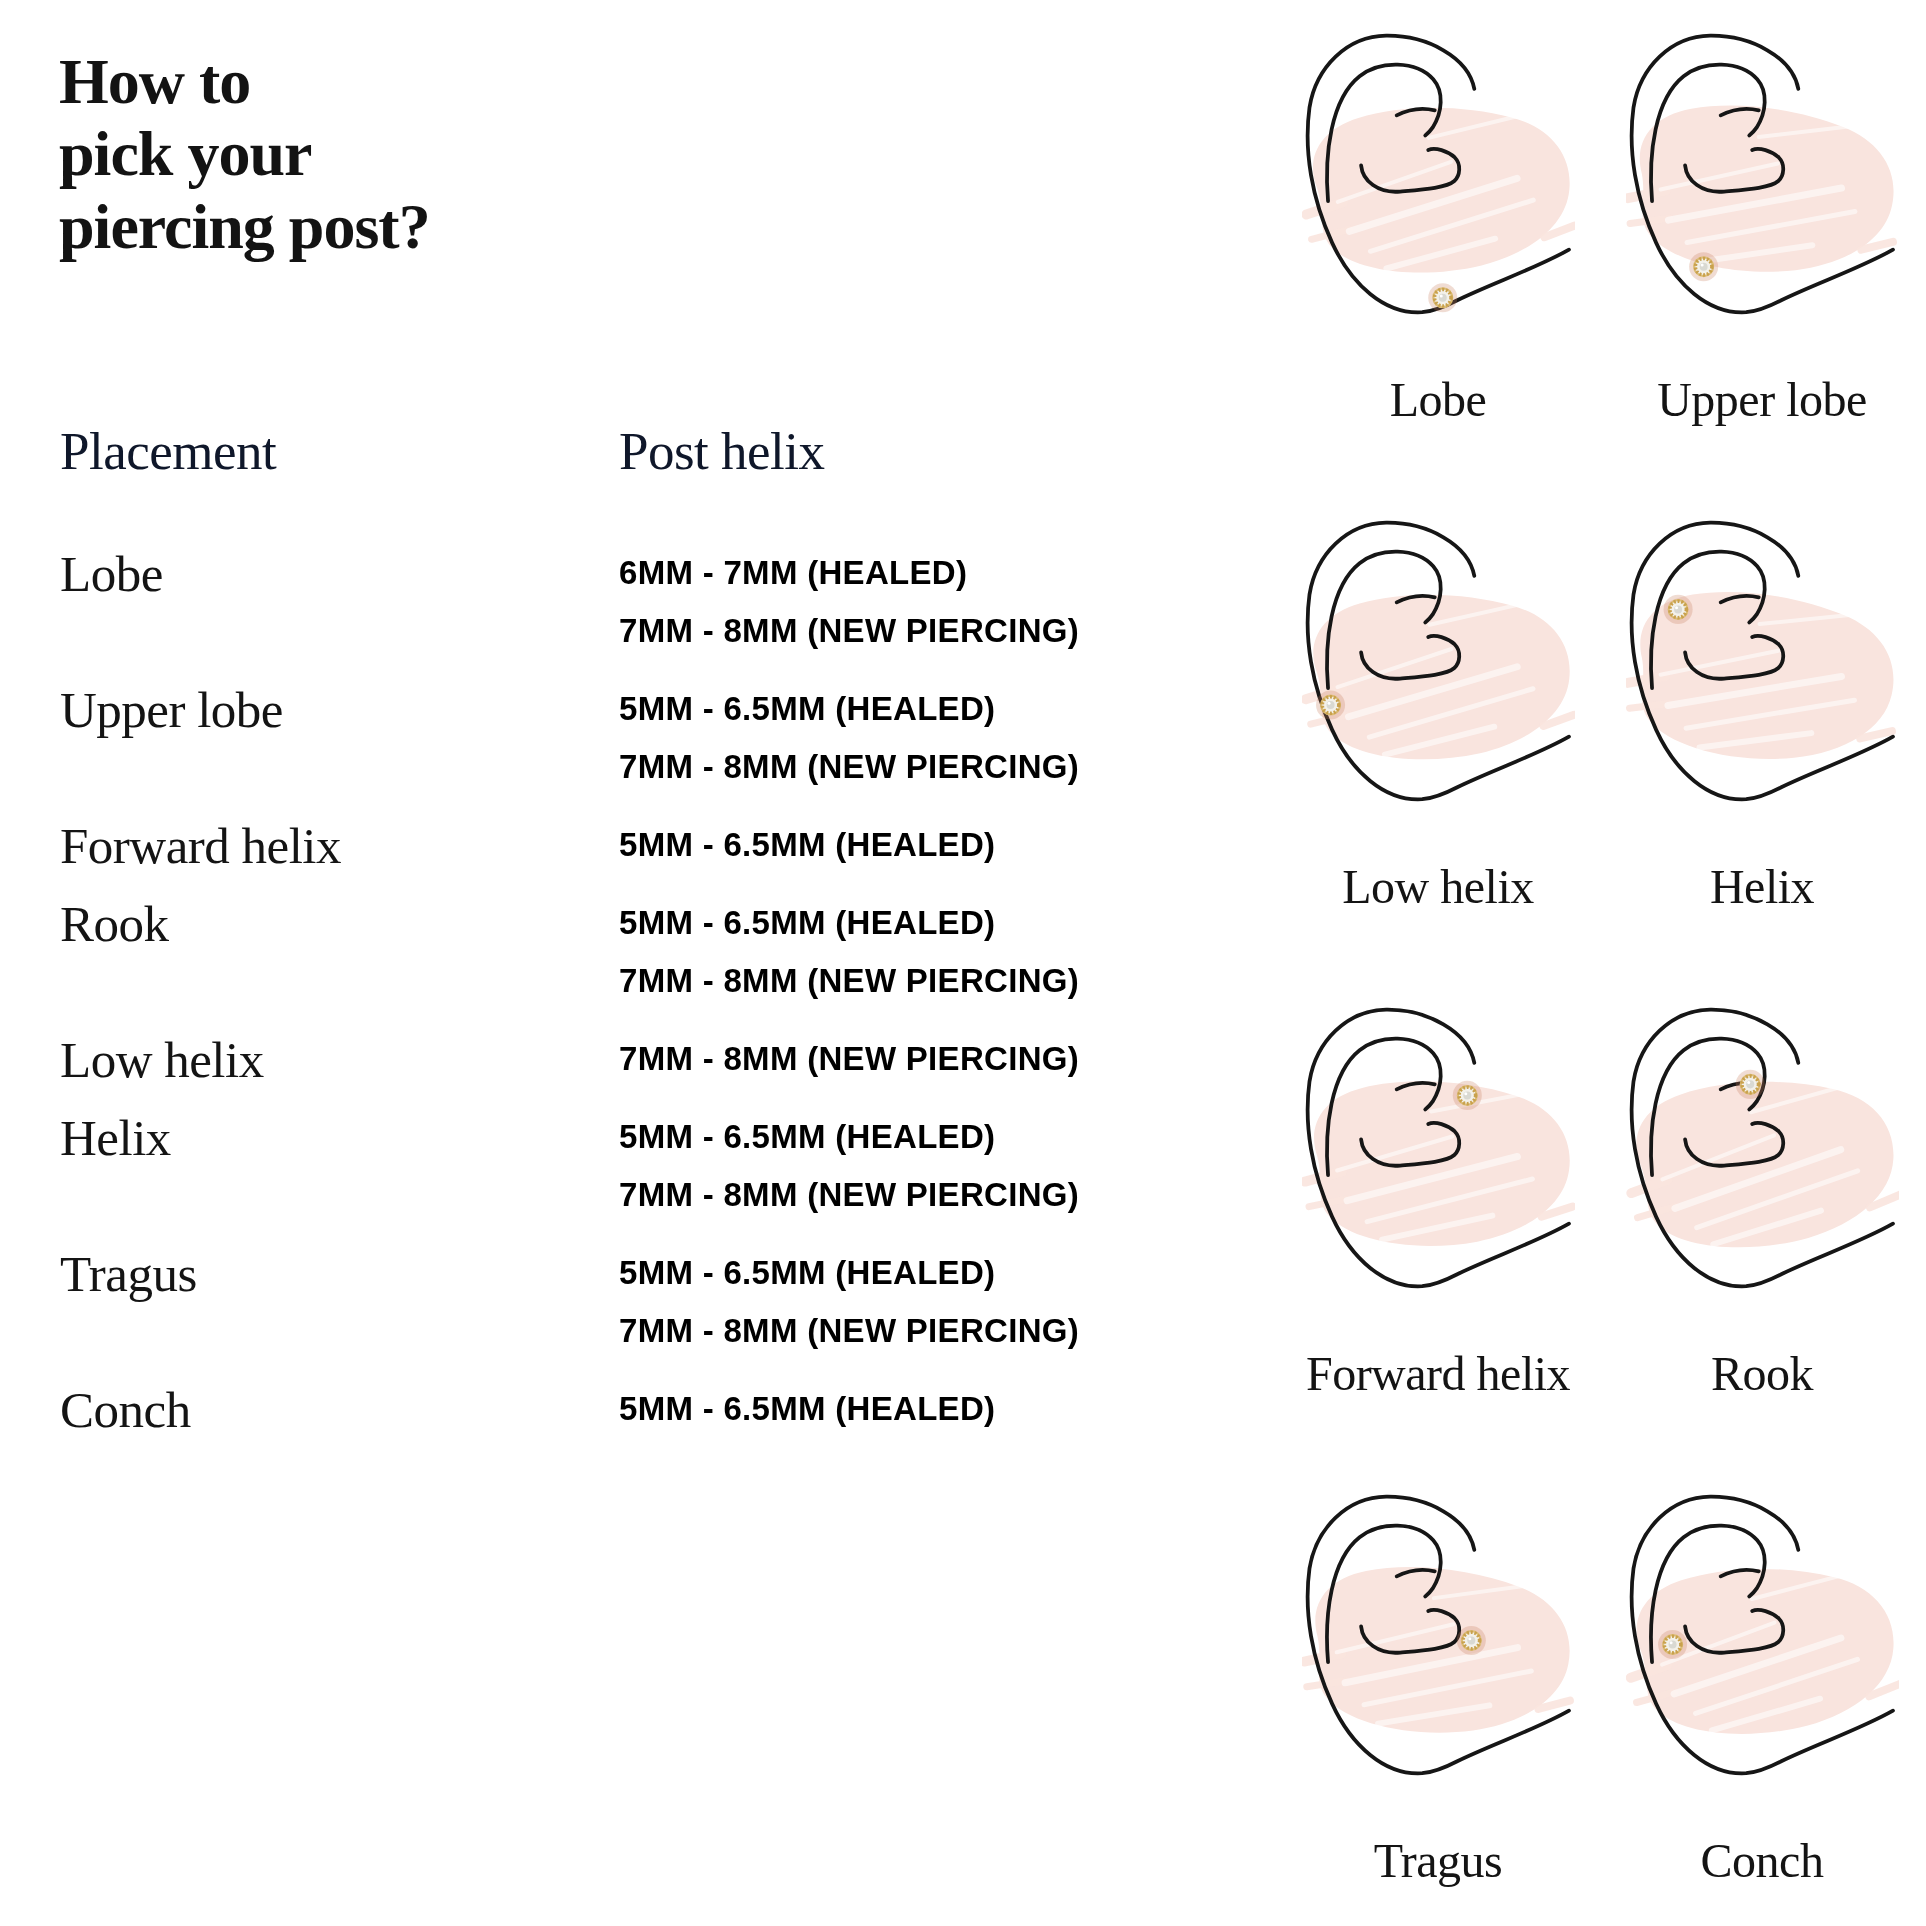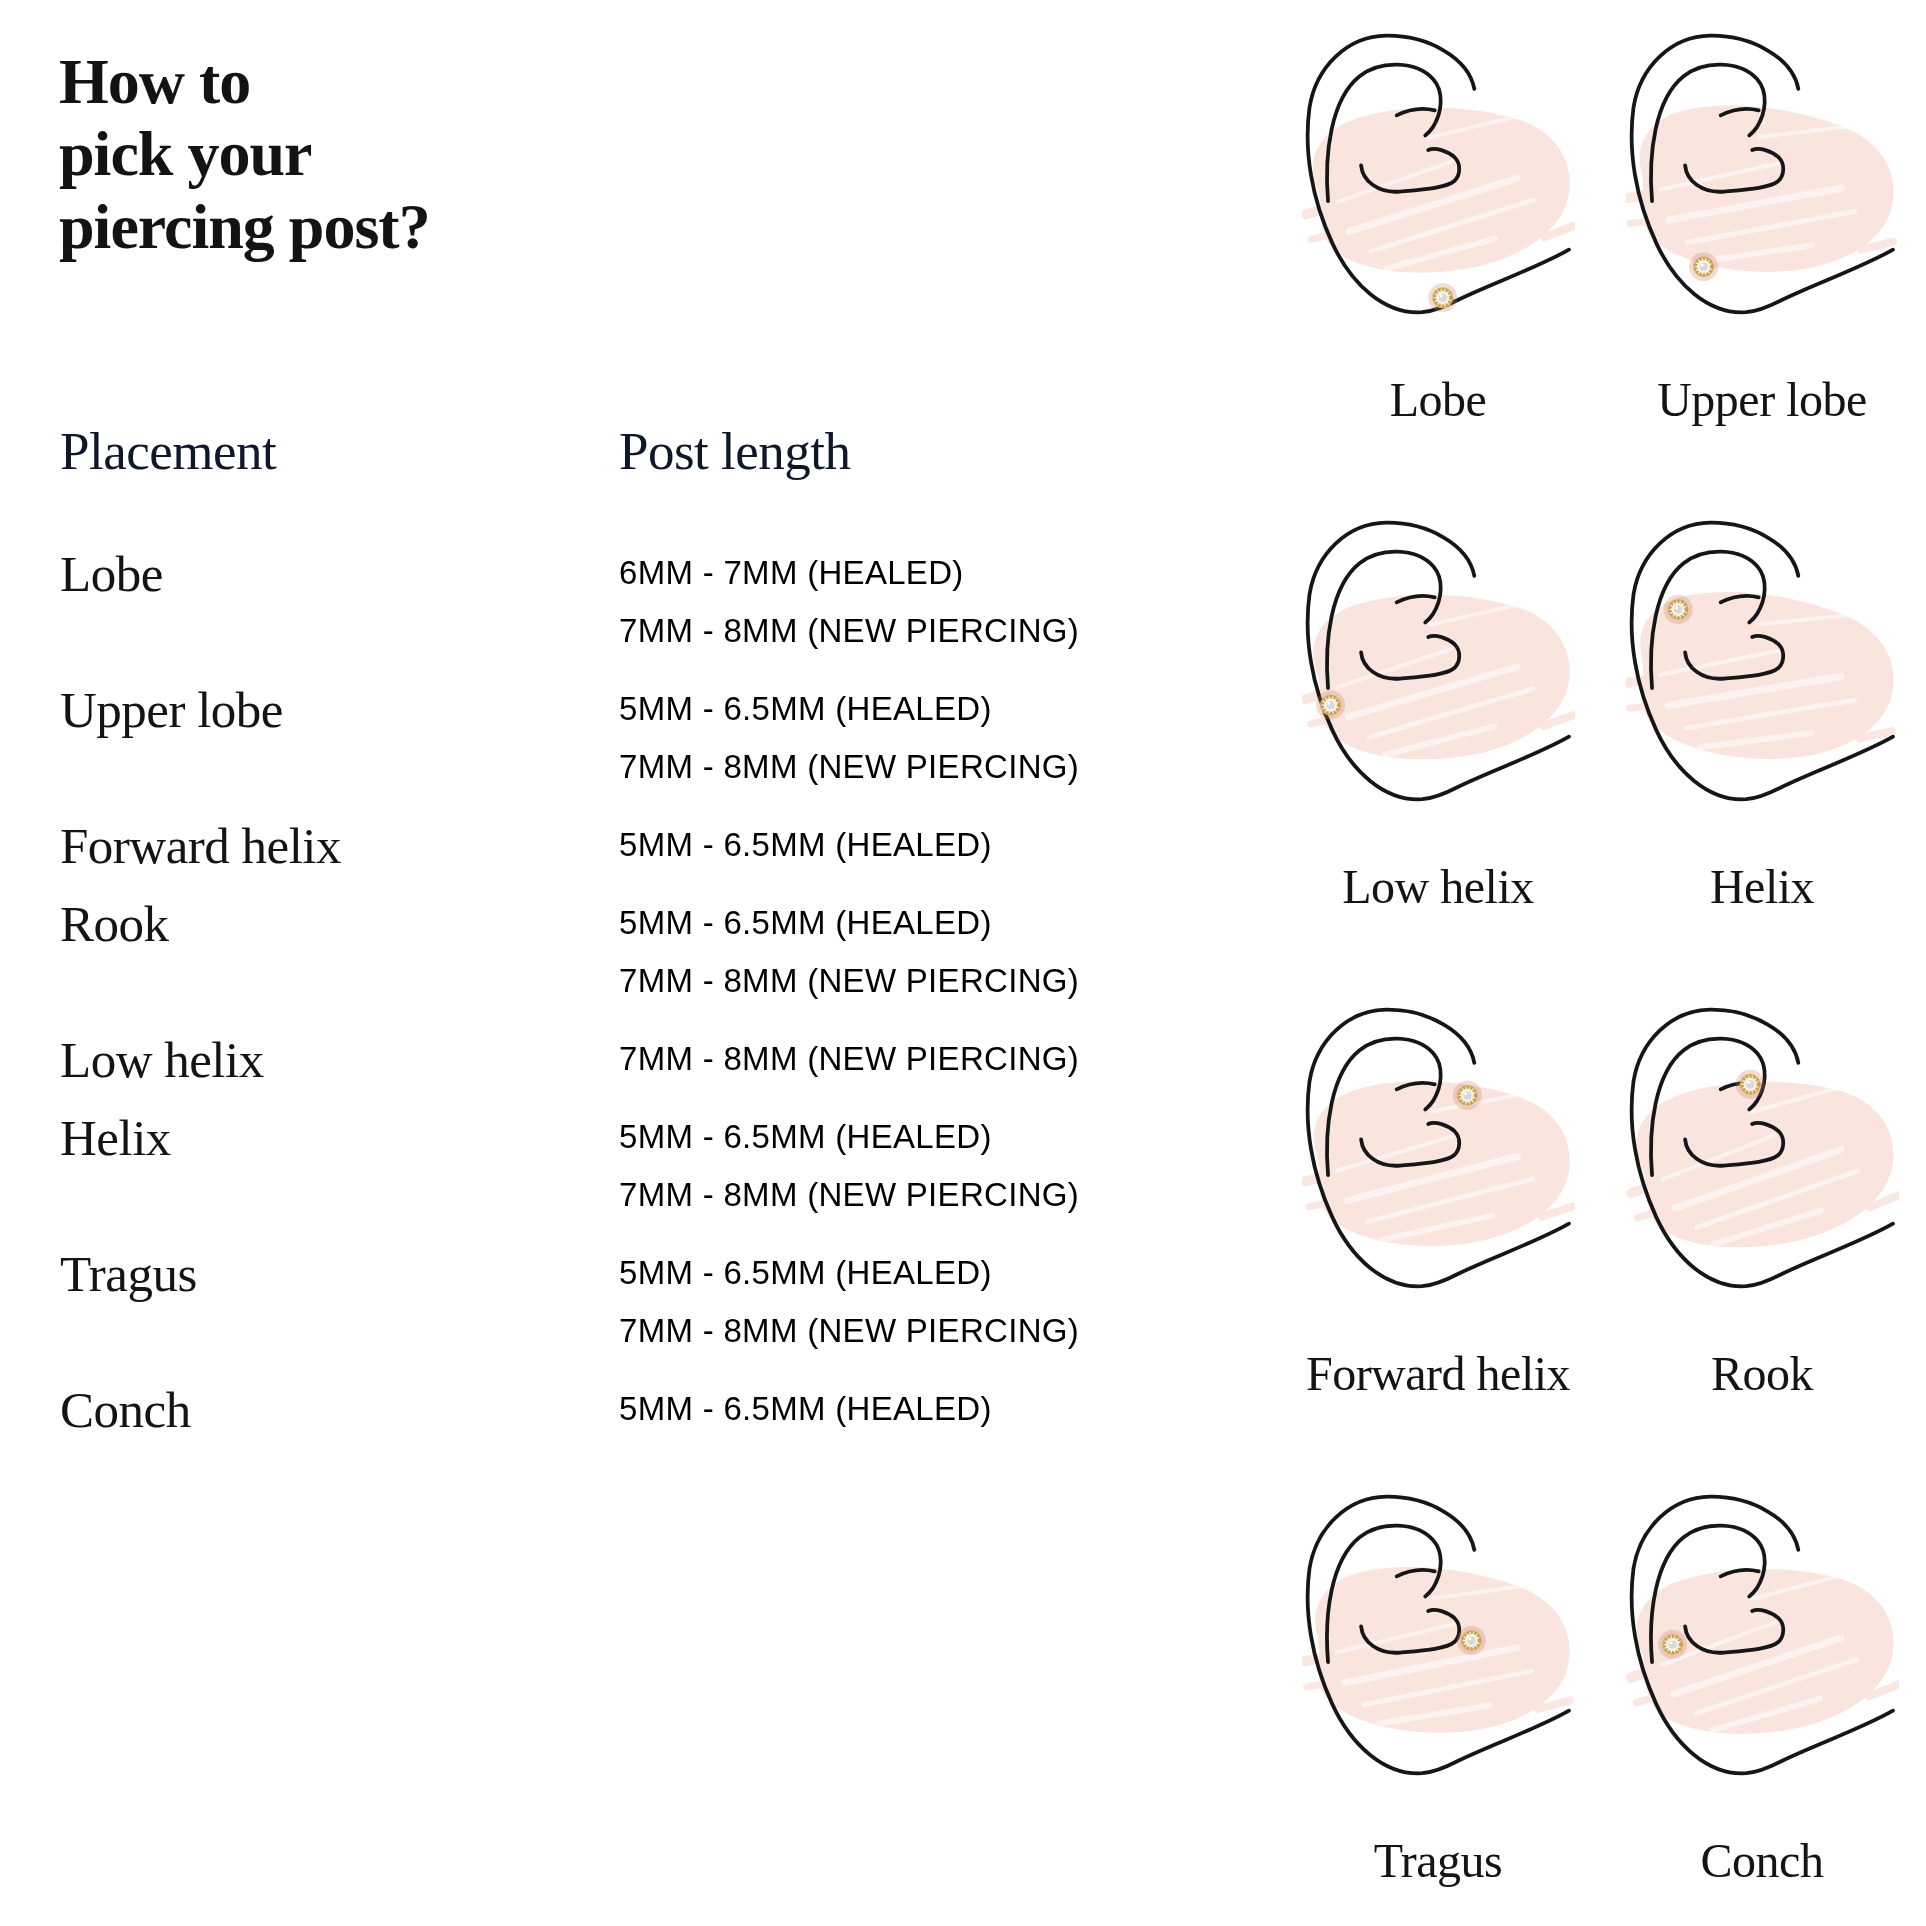--- a/index.html
+++ b/index.html
@@ -35,21 +35,21 @@
     display: grid; grid-template-columns: 559px 1fr;
     margin-bottom: 20px;
   }
   .placement-label {
     font-size: 51px; line-height: 1.08; letter-spacing: -0.5px;
     color: #141414; padding-top: 3px;
   }
   .value-lines { padding-top: 0; }
   .value-line {
     font-family: "Liberation Sans", "DejaVu Sans", sans-serif;
-    font-weight: normal;
+    font-weight: bold;
     font-size: 33px; line-height: 58px;
     letter-spacing: 0.3px;
     color: #000000;
     white-space: nowrap;
   }
 
   
   .ear-grid {
     position: absolute; left: 1276px; top: 31px;
     display: grid;
@@ -70,21 +70,21 @@
 </head>
 <body>
 
 <h1 class="page-title">How to
 pick your
 piercing post?</h1>
 
 <section class="spec-table">
   <div class="spec-header">
     <div class="th">Placement</div>
-    <div class="th">Post length</div>
+    <div class="th">Post helix</div>
   </div>
   <div id="rows-host">
       <div class="spec-row">
         <div class="placement-label">Lobe</div>
         <div class="value-lines">
           <div class="value-line">6MM - 7MM (HEALED)</div>
           <div class="value-line">7MM - 8MM (NEW PIERCING)</div>
         </div>
       </div>
       <div class="spec-row">

